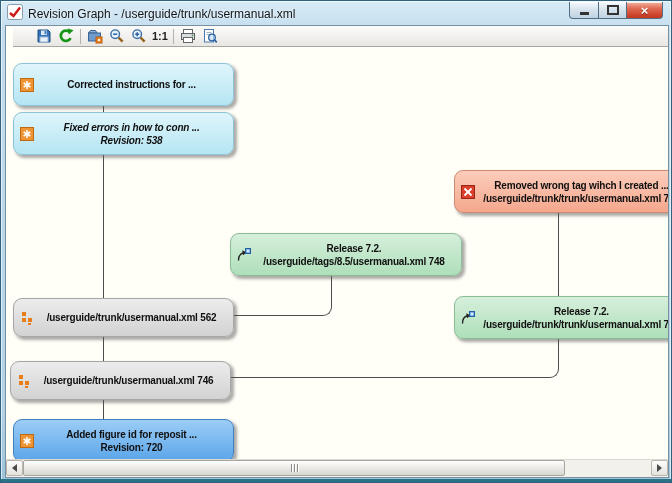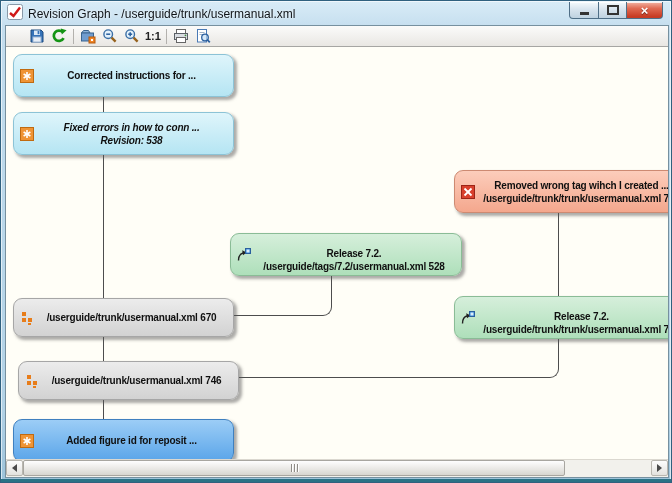--- a/index.html
+++ b/index.html
@@ -23,21 +23,21 @@
   .wbtn.close { width:35px; border-radius:0 0 4px 0;
     background:linear-gradient(#f2b4a4,#e06a52 40%,#c83c24 90%); }
   .glyph-min { width:9px; height:3px; background:#333; margin-top:6px; }
   .glyph-max { width:8px; height:6px; border:2px solid #333; }
   .glyph-close { color:#fff; font-size:13px; font-weight:bold; line-height:13px;
     text-shadow:0 1px 1px rgba(0,0,0,0.45); }
 
   
   .client { position:absolute; left:4px; top:24px; width:662px; height:451px;
     border:1px solid #76909f; background:#fffef7; }
-  .toolbar { position:absolute; left:0; top:0; right:0; height:20px;
+  .toolbar { position:absolute; left:7px; top:0; right:0; height:20px;
     background:linear-gradient(#fbfbfa,#e9e7e3); border-bottom:1px solid #a6a6a3;
     display:flex; align-items:center; padding-left:20px; }
   .tbtn { width:22px; height:18px; display:flex; align-items:center; justify-content:center;
     border-radius:2px; cursor:default; }
   .tsep { width:1px; height:15px; background:#b3b1ad; margin:0 3px; }
   .zoom100 { font-size:11px; font-weight:bold; color:#222; width:auto; padding:0 2px; }
 
   .canvas { position:absolute; left:0; top:21px; width:662px; height:413px;
     background:#fffef7; overflow:hidden; }
 
@@ -48,21 +48,21 @@
 
   
   .node { position:absolute; border-radius:9px; border:1px solid; cursor:default;
     box-shadow:2.5px 2.5px 3px rgba(90,90,90,0.5);
     display:flex; flex-direction:column; justify-content:center;
     padding:2px 6px 2px 22px; font-size:10px; font-weight:bold; letter-spacing:-0.2px;
     text-align:center; line-height:13px; color:#101010; white-space:nowrap; }
   .node .nicon { position:absolute; left:5px; top:50%; margin-top:-7px; width:15px; height:14px; }
   .node.cyan  { background:linear-gradient(#dff5fb,#b5e5f3); border-color:#8cc3d6; }
   .node.red   { background:linear-gradient(#fccdbb,#f4a78d); border-color:#cd8a72; }
-  .node.green { background:linear-gradient(#d6efdb,#aedfba); border-color:#8abc96;justify-content:flex-end; }
+  .node.green { background:linear-gradient(#d6efdb,#aedfba); border-color:#8abc96; }
   .node.gray  { background:linear-gradient(#ececec,#d2d2d2); border-color:#a6a6a6; }
   .node.blue  { background:linear-gradient(#9ccdf6,#5aa5e9); border-color:#3f80bf; }
 
   
   .hscroll { position:absolute; left:0; right:0; bottom:0; height:17px; background:#f2f1ec;
     border-top:1px solid #dbd8d0; }
   .sarrow { position:absolute; top:0; width:17px; height:16px; display:flex; align-items:center;
     justify-content:center; background:linear-gradient(#fdfdfd,#e3e2de); border:1px solid #b9b7b0;
     box-sizing:border-box; border-radius:2px; }
   .sarrow.left { left:0; } .sarrow.right { right:0; }
@@ -164,21 +164,21 @@
 
     <div class="canvas">
 
       <div class="vline" style="left:97px; top:44px; height:21px;"></div>
       <div class="vline" style="left:97px; top:102px; height:149px;"></div>
       <div class="vline" style="left:97px; top:284px; height:30px;"></div>
       <div class="vline" style="left:97px; top:347px; height:25px;"></div>
       <div class="elbow" style="left:198px; top:223px; width:127px; height:45px;"></div>
       <div class="elbow" style="left:198px; top:160px; width:354px; height:170px;"></div>
 
-      <div class="node cyan" style="left:7px; top:7px; width:191px; height:37px;">
+      <div class="node cyan" style="left:7px; top:16px; width:191px; height:37px;">
         <span class="nicon">
           <svg width="14" height="14" viewBox="0 0 14 14">
               <rect x="0.5" y="0.5" width="13" height="13" fill="#ef9435" stroke="#c06a10"></rect>
               <g stroke="#ffffff" stroke-width="1.6">
                 <line x1="7" y1="3" x2="7" y2="11"></line>
                 <line x1="3.6" y1="5" x2="10.4" y2="9"></line>
                 <line x1="10.4" y1="5" x2="3.6" y2="9"></line>
               </g>
             </svg>
         </span>
@@ -220,54 +220,54 @@
               <path d="M2.5,12.5 C2.5,7.5 4.5,5.5 7.5,4.8" fill="none" stroke="#222" stroke-width="1.4"></path>
               <polygon points="6.2,2.2 10.6,4.4 7,7.2" fill="#222"></polygon>
               <rect x="9.5" y="0.5" width="5" height="5" fill="#5aa0e0" stroke="#2a5f9e"></rect>
               <g stroke="#ffffff" stroke-width="1.1">
                 <line x1="12" y1="1.5" x2="12" y2="4.5"></line>
                 <line x1="10.5" y1="3" x2="13.5" y2="3"></line>
               </g>
             </svg>
         </span>
         <div>Release 7.2.</div>
-        <div>/userguide/tags/7.2/usermanual.xml 528</div>
+        <div>/userguide/tags/8.5/usermanual.xml 748</div>
       </div>
 
       <div class="node gray" style="left:7px; top:251px; width:191px; height:33px;">
         <span class="nicon">
           <svg width="14" height="14" viewBox="0 0 14 14">
               <g fill="#e87d1a">
                 <rect x="2" y="1" width="4" height="4"></rect>
                 <rect x="2" y="7" width="4" height="4"></rect>
                 <rect x="8" y="7" width="4" height="4"></rect>
                 <rect x="8" y="12" width="3" height="2"></rect>
               </g>
             </svg>
         </span>
-        <div>/userguide/trunk/usermanual.xml 670</div>
+        <div>/userguide/trunk/usermanual.xml 562</div>
       </div>
 
       <div class="node green" style="left:448px; top:249px; width:209px; height:37px;">
         <span class="nicon">
           <svg width="15" height="14" viewBox="0 0 15 14">
               <path d="M2.5,12.5 C2.5,7.5 4.5,5.5 7.5,4.8" fill="none" stroke="#222" stroke-width="1.4"></path>
               <polygon points="6.2,2.2 10.6,4.4 7,7.2" fill="#222"></polygon>
               <rect x="9.5" y="0.5" width="5" height="5" fill="#5aa0e0" stroke="#2a5f9e"></rect>
               <g stroke="#ffffff" stroke-width="1.1">
                 <line x1="12" y1="1.5" x2="12" y2="4.5"></line>
                 <line x1="10.5" y1="3" x2="13.5" y2="3"></line>
               </g>
             </svg>
         </span>
         <div>Release 7.2.</div>
         <div>/userguide/trunk/trunk/usermanual.xml 747</div>
       </div>
 
-      <div class="node gray" style="left:12px; top:314px; width:191px; height:33px;align-items:center;">
+      <div class="node gray" style="left:4px; top:314px; width:191px; height:33px;align-items:center;">
         <span class="nicon">
           <svg width="14" height="14" viewBox="0 0 14 14">
               <g fill="#e87d1a">
                 <rect x="2" y="1" width="4" height="4"></rect>
                 <rect x="2" y="7" width="4" height="4"></rect>
                 <rect x="8" y="7" width="4" height="4"></rect>
                 <rect x="8" y="12" width="3" height="2"></rect>
               </g>
             </svg>
         </span>
@@ -279,20 +279,21 @@
           <svg width="14" height="14" viewBox="0 0 14 14">
               <rect x="0.5" y="0.5" width="13" height="13" fill="#ef9435" stroke="#c06a10"></rect>
               <g stroke="#ffffff" stroke-width="1.6">
                 <line x1="7" y1="3" x2="7" y2="11"></line>
                 <line x1="3.6" y1="5" x2="10.4" y2="9"></line>
                 <line x1="10.4" y1="5" x2="3.6" y2="9"></line>
               </g>
             </svg>
         </span>
         <div>Added figure id for reposit ...</div>
+        <div>Revision: 720</div>
       </div>
 
     </div>
 
     <div class="hscroll">
       <div class="sarrow left">
           <div class="tri l"></div>
         </div>
       <div class="sthumb">
         <div class="gripbar"></div>

